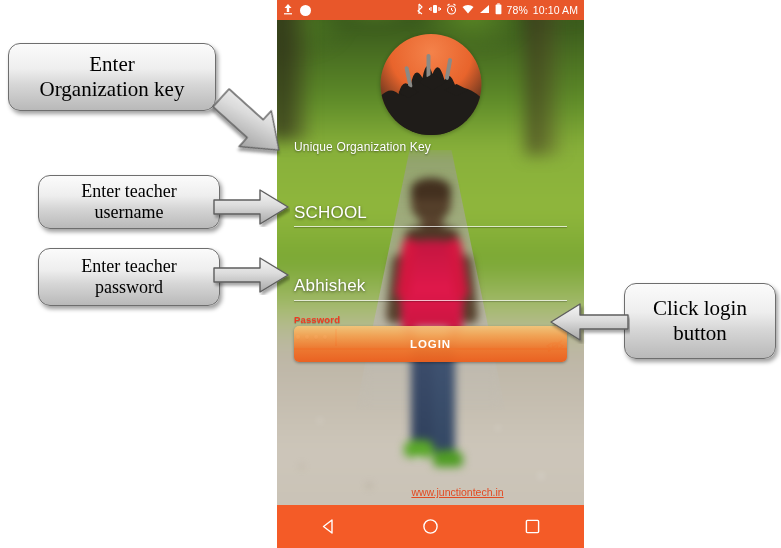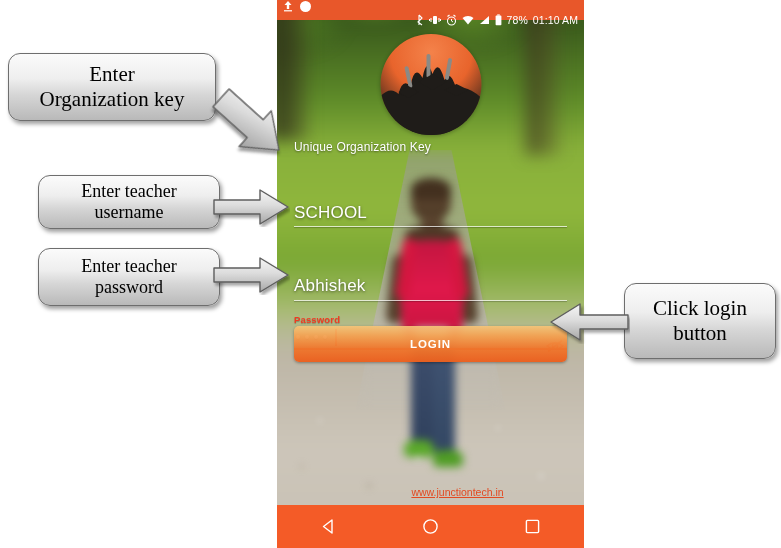--- a/index.html
+++ b/index.html
@@ -109,24 +109,23 @@
       radial-gradient(circle 5px at 30% 78%, rgba(160,150,135,.4), rgba(160,150,135,0)),
       radial-gradient(circle 4px at 86% 70%, rgba(255,255,255,.4), rgba(255,255,255,0)),
       radial-gradient(circle 4px at 8% 62%, rgba(170,158,140,.4), rgba(170,158,140,0));
     filter:blur(3px);
   }
 
   
   #statusbar{
     position:absolute;left:0;top:0;width:307px;height:20px;
     background:#e8572a;color:#fff;
-    display:flex;
+    display:flex;align-items:center;
     font-size:10.5px;
     z-index:30;
-    flex-direction:column;
   }
   #statusbar .sb-left{display:flex;align-items:center;gap:7px;padding-left:6px;}
   #statusbar .sb-right{display:flex;align-items:center;gap:5px;margin-left:auto;padding-right:6px;}
   .sb-ic{display:inline-block;line-height:1;}
   .sb-txt{font-size:10.5px;letter-spacing:.1px;white-space:nowrap;}
   .dot-circle{width:11px;height:11px;border-radius:50%;background:#fff;display:inline-block;}
 
   
   #appcontent{position:absolute;left:0;top:20px;width:307px;height:485px;z-index:20;}
 
@@ -198,21 +197,21 @@
     border:1px solid #6e6e6e;
     border-radius:12px;
     box-shadow:2px 3px 4px rgba(0,0,0,.38);
     font-family:"Liberation Serif", serif;
     color:#000;
     text-align:center;
     display:flex;align-items:center;justify-content:center;
     line-height:1.18;
     z-index:40;
   }
-  #callout-org{left:8px;top:53px;width:206px;height:66px;font-size:21px;}
+  #callout-org{left:8px;top:43px;width:206px;height:66px;font-size:21px;}
   #callout-user{left:38px;top:175px;width:180px;height:52px;font-size:18px;}
   #callout-pass{left:38px;top:248px;width:180px;height:56px;font-size:18px;}
   #callout-login{left:624px;top:283px;width:150px;height:74px;font-size:21px;}
 
   .arrow-wrap{position:absolute;z-index:41;}
   #arrow-org{left:205px;top:88px;}
   #arrow-user{left:212px;top:187px;}
   #arrow-pass{left:212px;top:255px;}
   #arrow-login{left:548px;top:300px;}
 </style>
@@ -285,21 +284,21 @@
             <path d="M10 2 V10 H1 Z" fill="#fff"></path>
           </svg>
       </span>
       <span class="sb-ic">
         <svg width="7" height="12" viewBox="0 0 7 12">
             <rect x="2.2" y="0.4" width="2.6" height="1.2" fill="#fff"></rect>
             <rect x="0.6" y="1.6" width="5.8" height="9.6" rx="0.8" fill="#fff"></rect>
           </svg>
       </span>
       <span class="sb-txt">78%</span>
-      <span class="sb-txt">01:10 AM</span>
+      <span class="sb-txt">10:10 AM</span>
     </div>
   </div>
 
   <div id="appcontent">
 
     <div id="logo">
       <svg width="101" height="101" viewBox="0 0 101 101">
         <path d="M0 101 V62 Q10 52 18 60 Q22 44 30 52 Q34 30 42 44 Q46 22 52 40 Q58 24 64 46 Q70 34 76 56 Q86 50 101 64 V101 Z" fill="#1f1c19"></path>
         <path d="M20 60 Q26 48 34 58 L30 62 Q26 56 22 62 Z" fill="#1f1c19"></path>
         <rect x="26" y="32" width="4" height="22" rx="2" fill="#8a8a86" transform="rotate(-12 28 43)"></rect>

